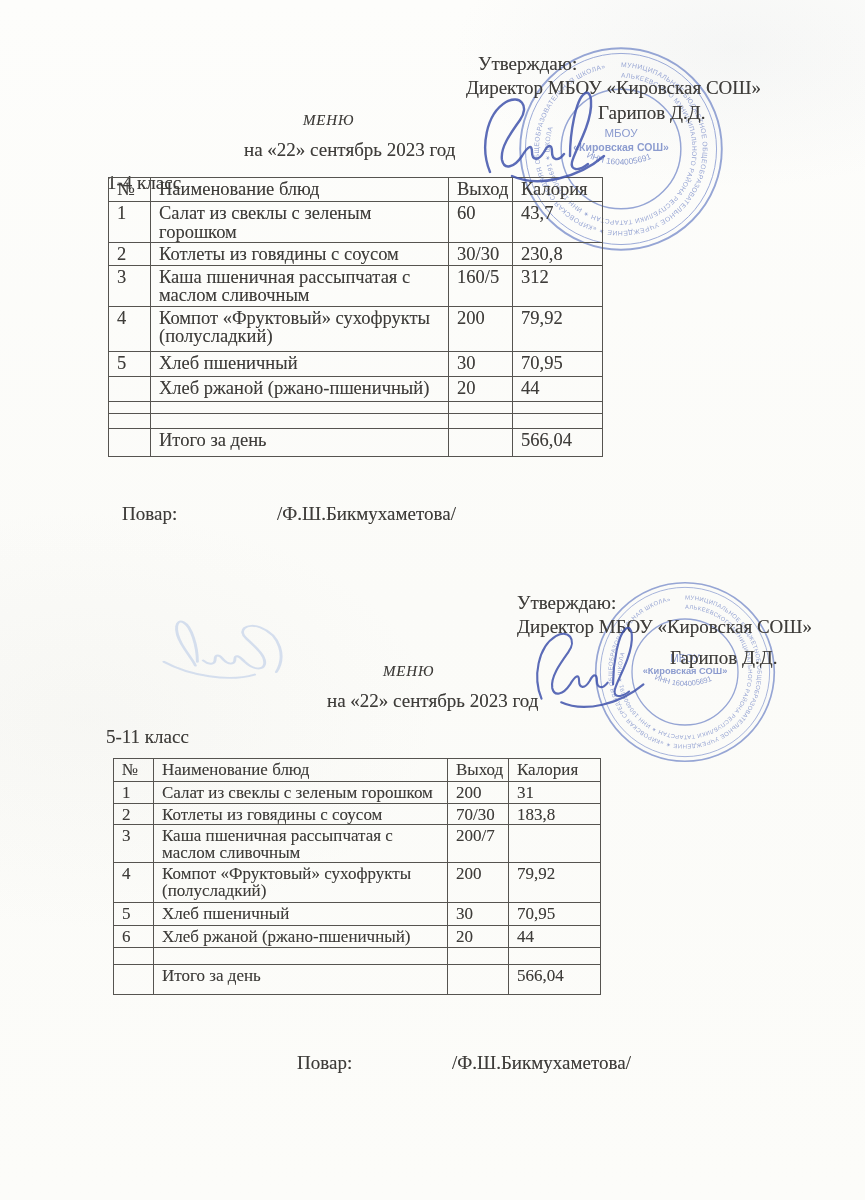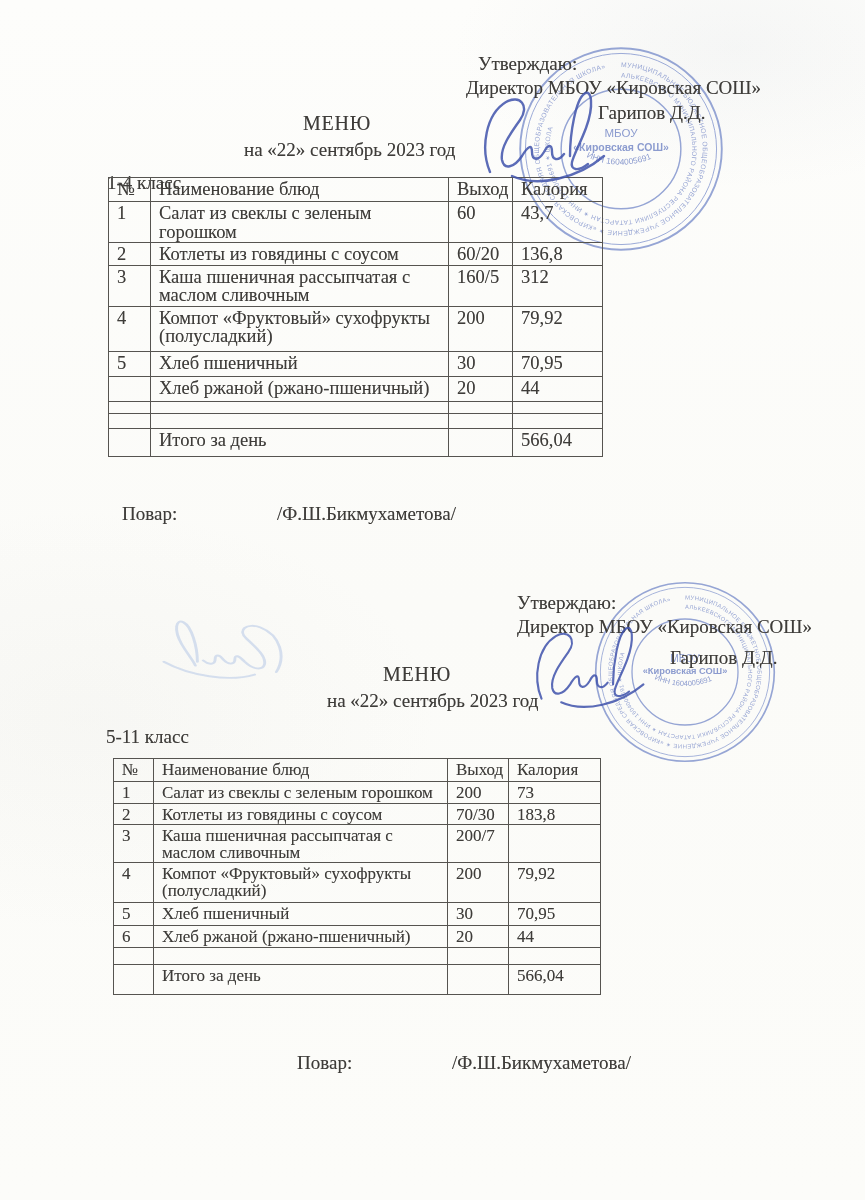--- a/index.html
+++ b/index.html
@@ -11,21 +11,21 @@
       radial-gradient(ellipse 500px 300px at 10% 60%, rgba(215,215,210,0.12), transparent 70%),
       linear-gradient(180deg, #fdfdfb 0%, #fbfbf8 50%, #fcfcf9 100%);
     font-family:"Liberation Serif","DejaVu Serif",serif;
   }
   .abs { position:absolute; }
   .txt {
     font-family:"Liberation Serif","DejaVu Serif",serif;
     color:#3e3c39; font-size:19px; white-space:nowrap; z-index:2;
     text-shadow:0 0 0.5px rgba(70,70,70,0.45);
   }
-  .title { font-size:20px; letter-spacing:0.8px; }
+  .title { font-size:15px; letter-spacing:0.8px;font-style:italic; }
   .menu-table {
     border-collapse:collapse; table-layout:fixed; z-index:2; position:absolute;
     background:transparent;
   }
   .menu-table td, .menu-table th {
     border:1.4px solid #565450; vertical-align:top; text-align:left;
     font-weight:normal; padding:2px 3px 1px 8px;
     color:#3e3c39; line-height:1.0; overflow:hidden;
     text-shadow:0 0 0.5px rgba(70,70,70,0.4);
   }
@@ -91,22 +91,22 @@
     </tr>
     <tr style="height:34px;">
       <td class="numcol">1</td>
       <td>Салат из свеклы с зеленым горошком</td>
       <td>60</td>
       <td>43,7</td>
     </tr>
     <tr style="height:22px;">
       <td class="numcol">2</td>
       <td>Котлеты из говядины с соусом</td>
-      <td class="vlow">60/20</td>
-      <td class="vlow">136,8</td>
+      <td class="vlow">30/30</td>
+      <td class="vlow">230,8</td>
     </tr>
     <tr style="height:31px;">
       <td class="numcol">3</td>
       <td>Каша пшеничная рассыпчатая с маслом сливочным</td>
       <td>160/5</td>
       <td>312</td>
     </tr>
     <tr style="height:45px;">
       <td class="numcol">4</td>
       <td>Компот «Фруктовый» сухофрукты (полусладкий)</td>
@@ -200,21 +200,21 @@
         <tr style="height:23px;">
       <th class="numcol">№</th>
       <th>Наименование блюд</th>
       <th>Выход</th>
       <th>Калория</th>
     </tr>
     <tr style="height:22px;">
       <td class="numcol">1</td>
       <td>Салат из свеклы с зеленым горошком</td>
       <td>200</td>
-      <td>73</td>
+      <td>31</td>
     </tr>
     <tr style="height:20px;">
       <td class="numcol">2</td>
       <td>Котлеты из говядины с соусом</td>
       <td class="vlow">70/30</td>
       <td class="vlow">183,8</td>
     </tr>
     <tr style="height:37px;">
       <td class="numcol">3</td>
       <td>Каша пшеничная рассыпчатая с маслом сливочным</td>

